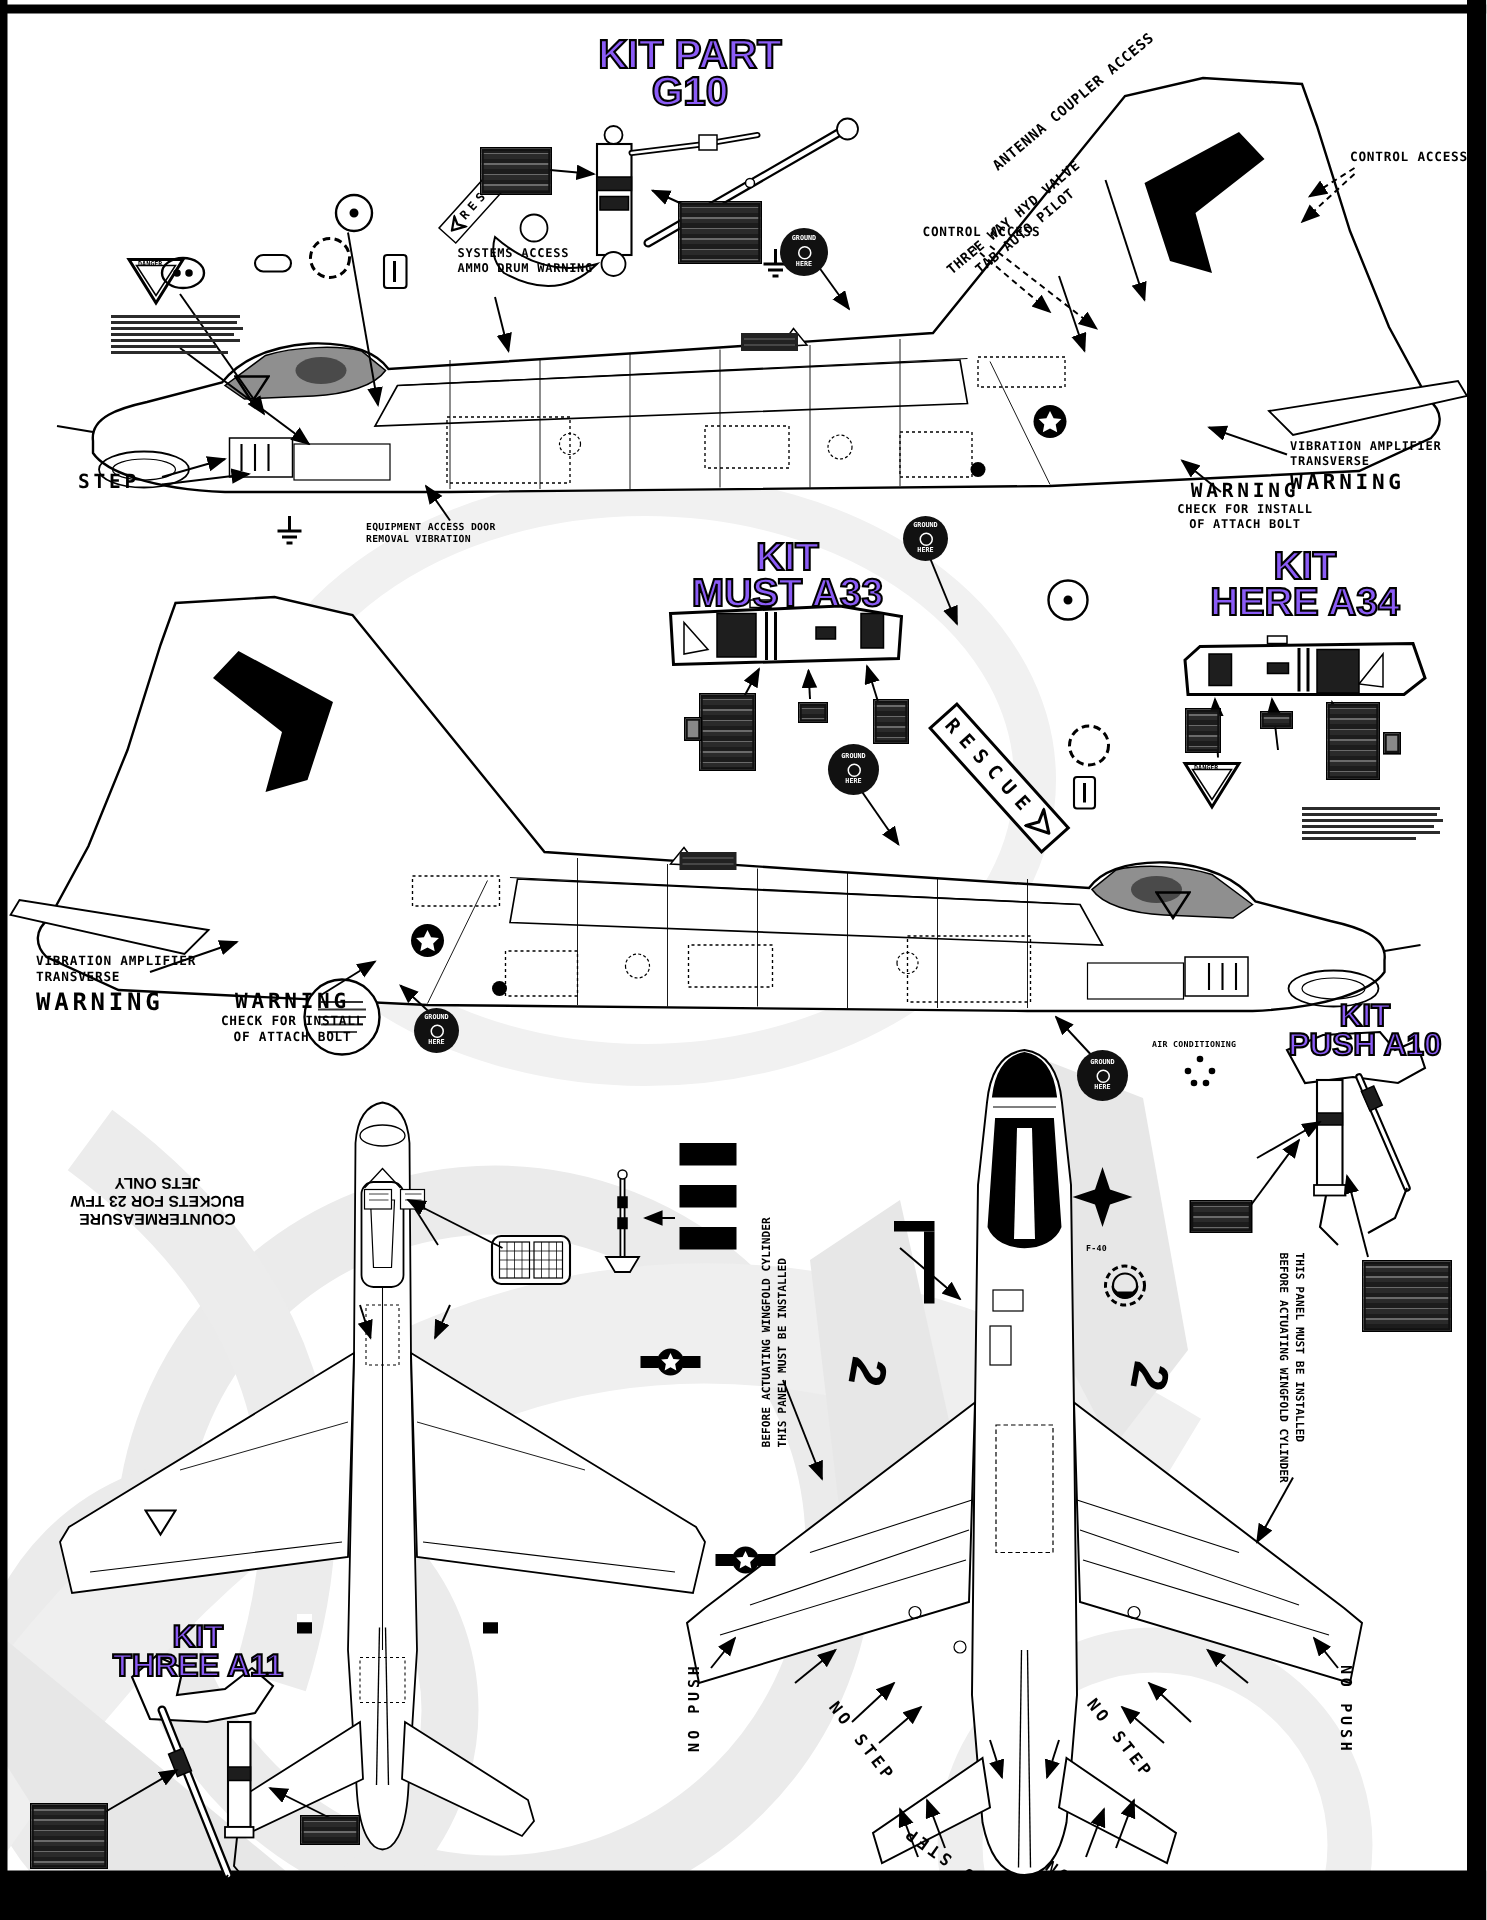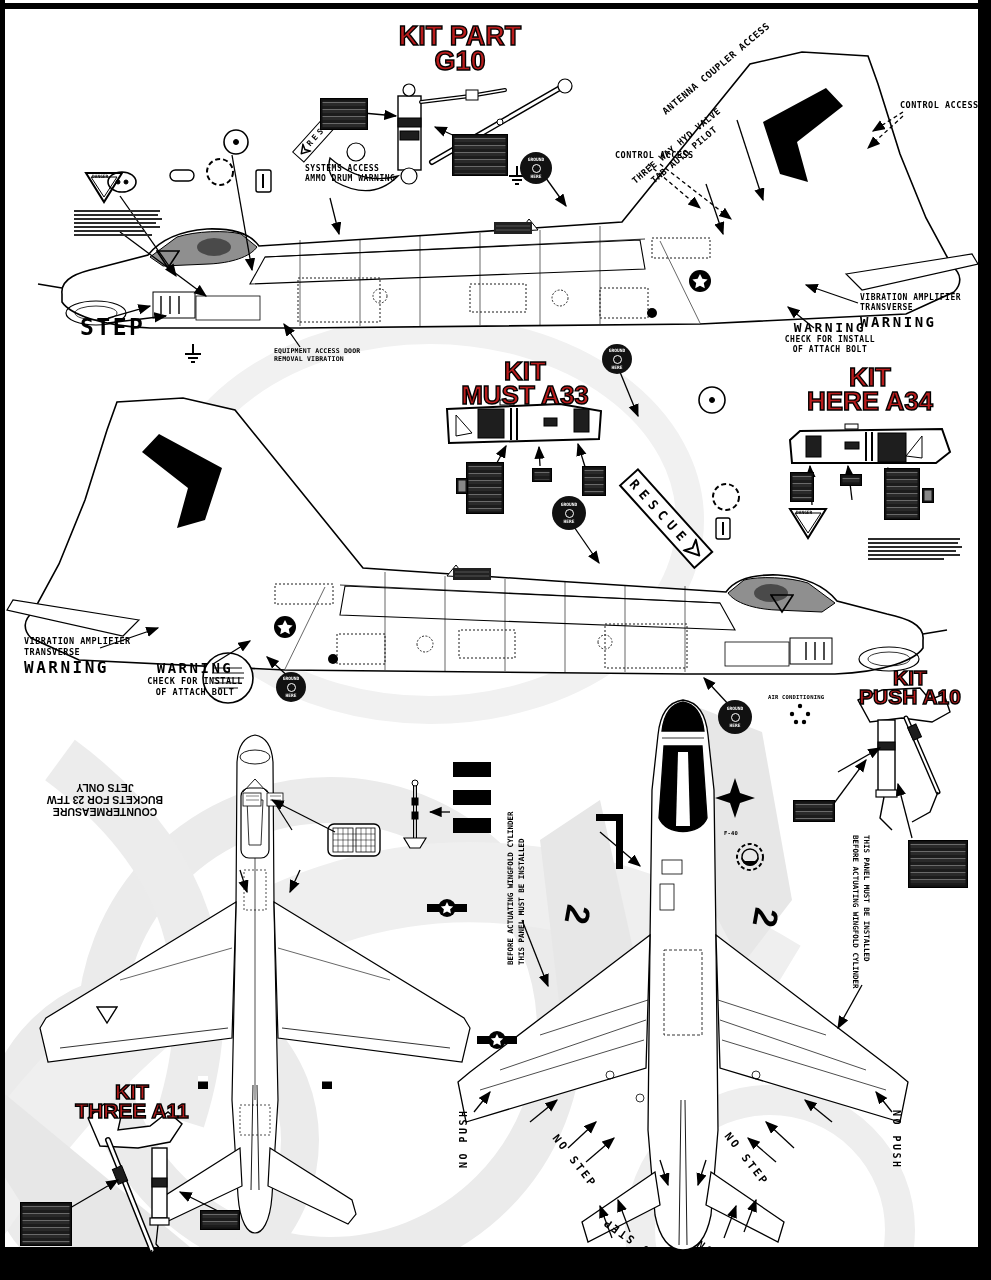--- a/index.html
+++ b/index.html
@@ -3,21 +3,21 @@
 <meta charset="utf-8">
 <style>
   html,body{margin:0;padding:0;background:#fff;}
   .page{position:relative;width:991px;height:1280px;background:#fff;overflow:hidden;
         font-family:"DejaVu Sans Mono",monospace;color:#000;}
   .abs{position:absolute;}
   
   .fr{position:absolute;background:#000;}
   
   .t-big{font-family:"Liberation Sans",sans-serif;font-weight:bold;text-align:center;
-         line-height:.92;letter-spacing:0px;color:#b91c1c;-webkit-text-stroke:1.4px #000;}
+         line-height:.92;letter-spacing:0px;color:#8b5cf6;-webkit-text-stroke:1.4px #000;}
   
   .call{font:bold 9px/1.3 "DejaVu Sans Mono",monospace;letter-spacing:.5px;white-space:nowrap;}
   .tiny{font:bold 6.5px/1.25 "DejaVu Sans Mono",monospace;letter-spacing:.2px;white-space:nowrap;}
   .stencil{font-family:"DejaVu Sans Mono",monospace;font-weight:bold;letter-spacing:2.5px;white-space:nowrap;}
   .c{text-align:center;}
   
   .chip{position:absolute;background:repeating-linear-gradient(180deg,#1c1c1c 0 3px,#6a6a6a 3px 4px,#2a2a2a 4px 7px);
         border:1px solid #000;box-shadow:inset 0 0 0 1.5px #111;}
   .bar{position:absolute;background:#000;}
   
@@ -439,35 +439,35 @@
   </div>
 
   <div class="abs call" style="left:900px;top:100px;font-size:8.5px;">CONTROL ACCESS</div>
   <div class="abs call" style="left:615px;top:150px;font-size:8.5px;">CONTROL ACCESS</div>
 
   <div class="abs call" style="left:305px;top:164px;font-size:8px;">
     <div>SYSTEMS ACCESS</div>
     <div>AMMO DRUM WARNING</div>
   </div>
 
-  <div class="abs stencil" style="left:80px;top:314px;font-size:23px;">STEP</div>
+  <div class="abs stencil" style="left:52px;top:314px;font-size:13px;">STEP</div>
 
   <div class="abs" style="left:860px;top:293px;">
     <div class="call" style="font-size:8px;">VIBRATION AMPLIFIER</div>
     <div class="call" style="font-size:8px;">TRANSVERSE</div>
     <div class="stencil" style="font-size:14px;">WARNING</div>
   </div>
 
   <div class="abs c" style="left:770px;top:320px;width:120px;">
     <div class="stencil" style="font-size:13px;">WARNING</div>
     <div class="call" style="font-size:8px;">CHECK FOR INSTALL</div>
     <div class="call" style="font-size:8px;">OF ATTACH BOLT</div>
   </div>
 
-  <div class="abs tiny" style="left:274px;top:347px;">
+  <div class="abs tiny" style="left:244px;top:347px;">
     <div>EQUIPMENT ACCESS DOOR</div>
     <div>REMOVAL VIBRATION</div>
   </div>
 
   <div class="abs" style="left:24px;top:636px;">
     <div class="call" style="font-size:8.5px;">VIBRATION AMPLIFIER</div>
     <div class="call" style="font-size:8.5px;">TRANSVERSE</div>
     <div class="stencil" style="font-size:16px;">WARNING</div>
   </div>
 

